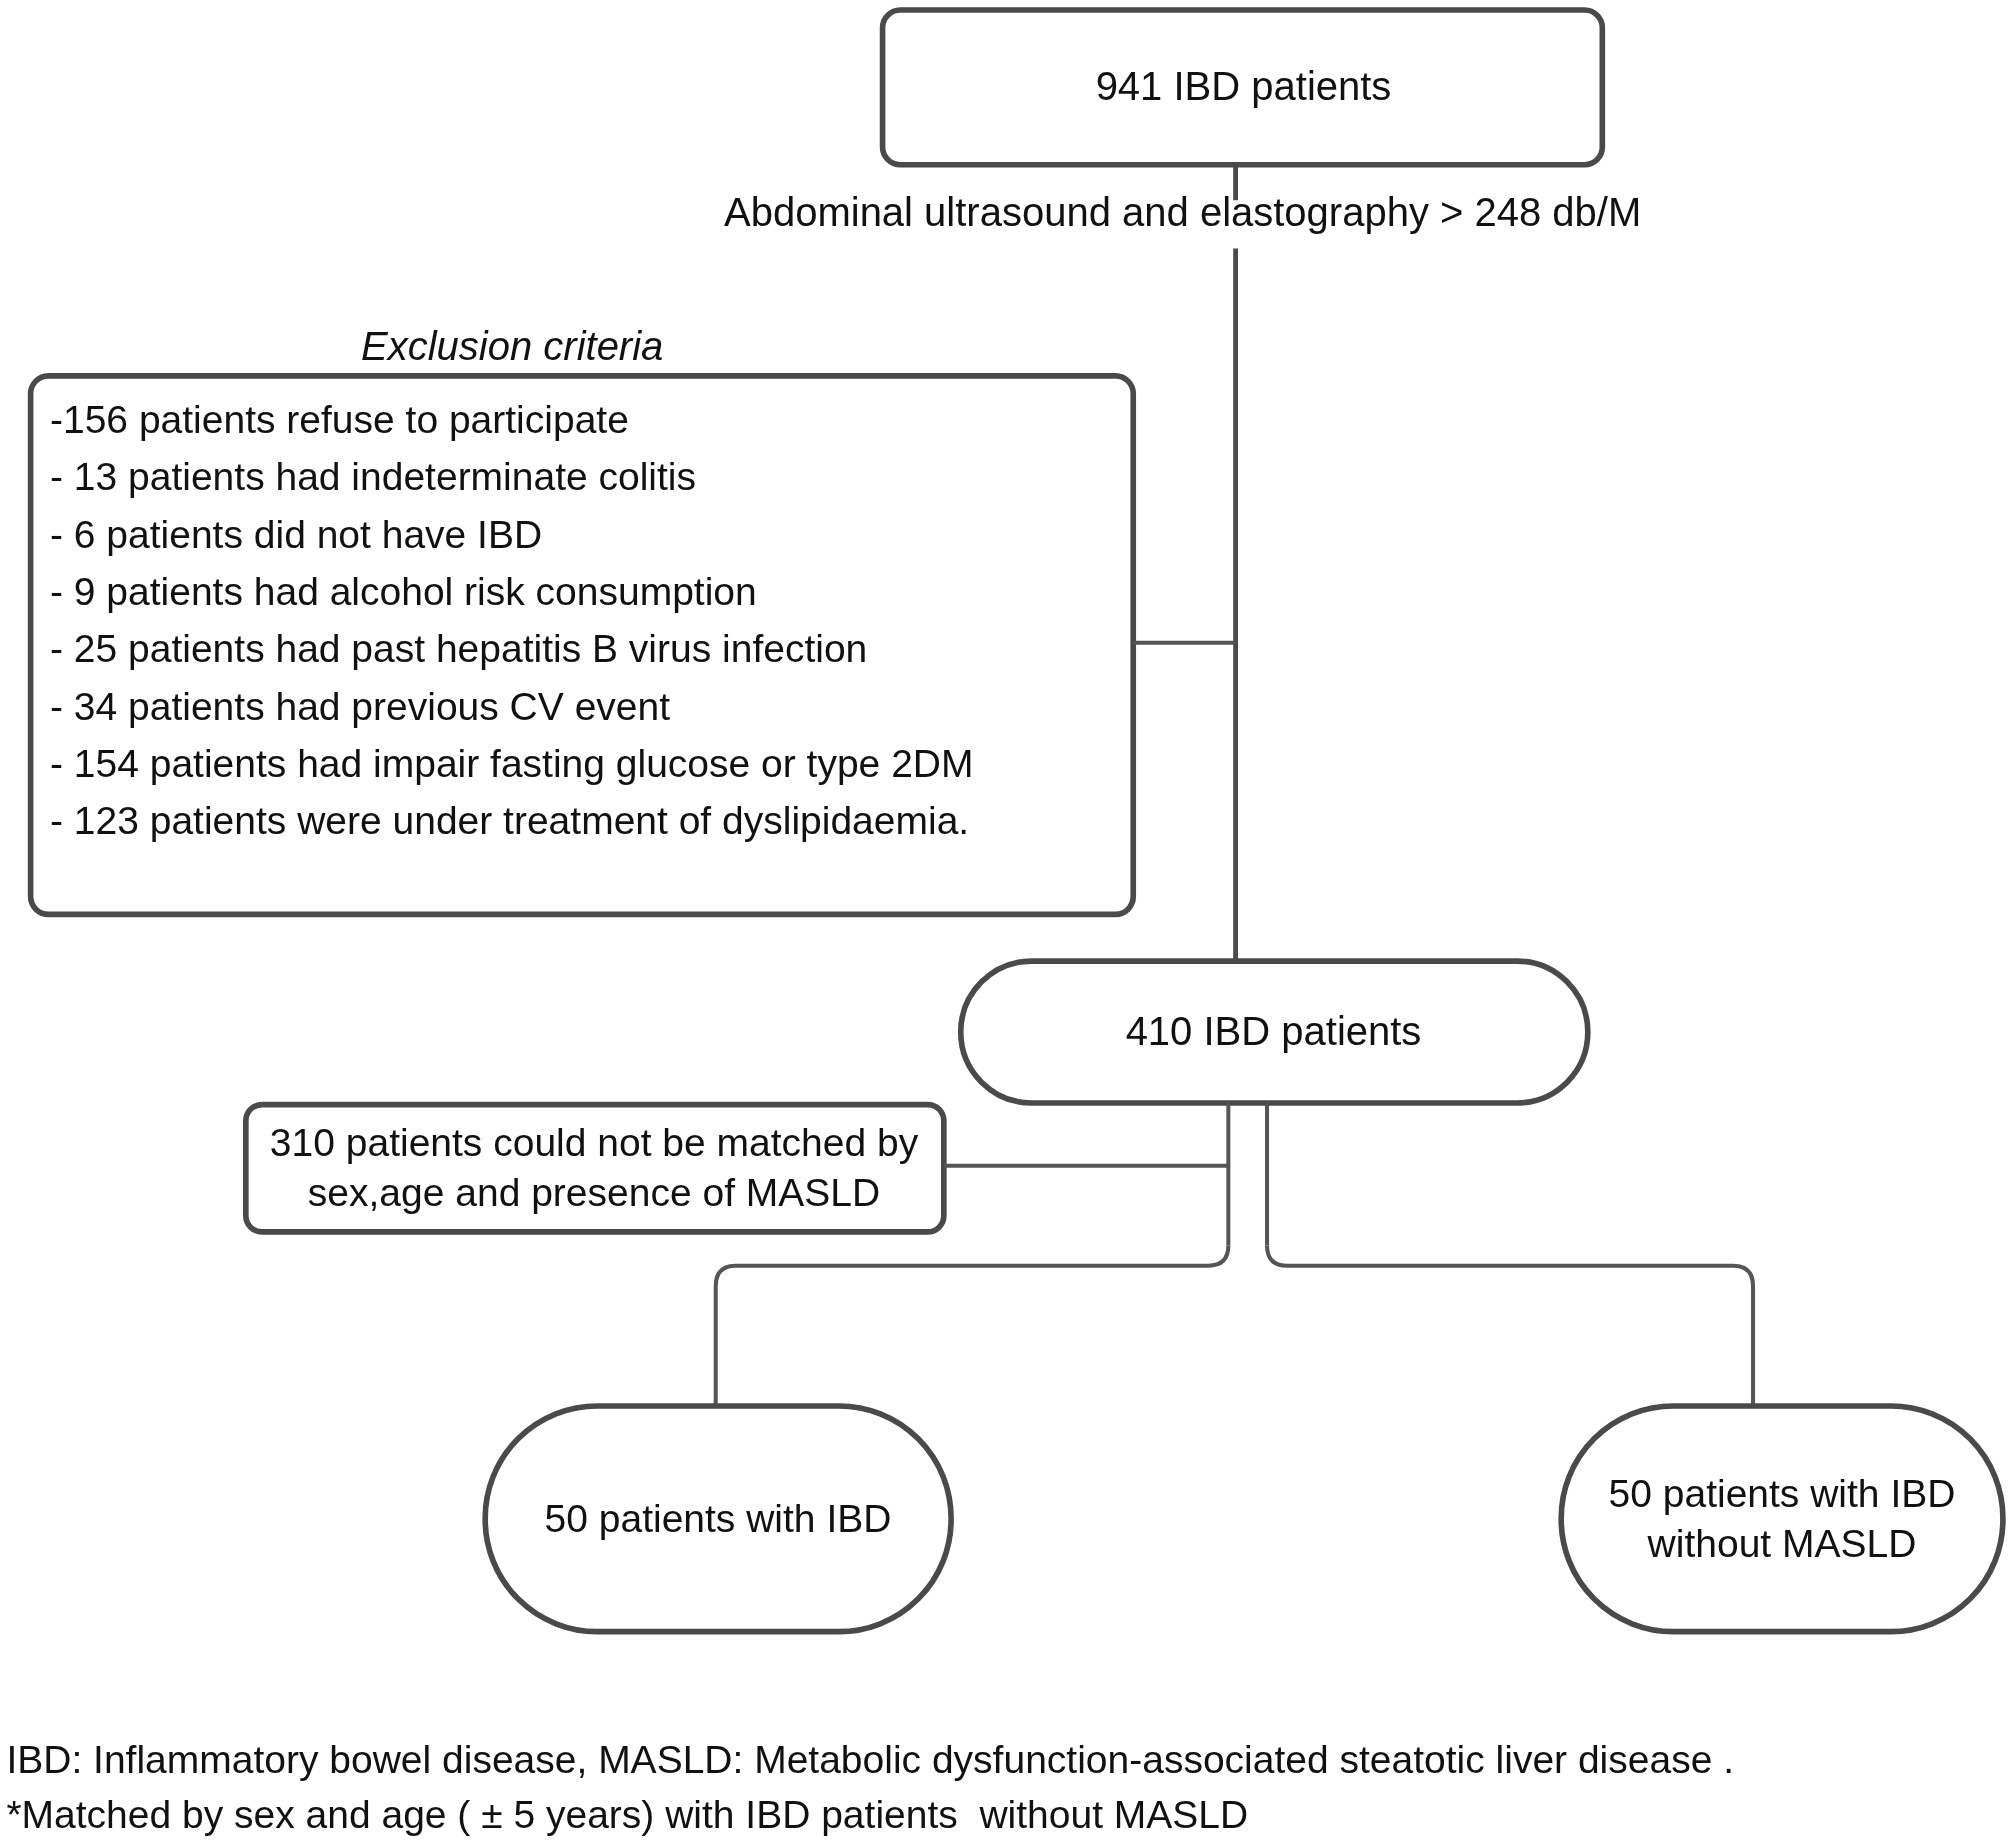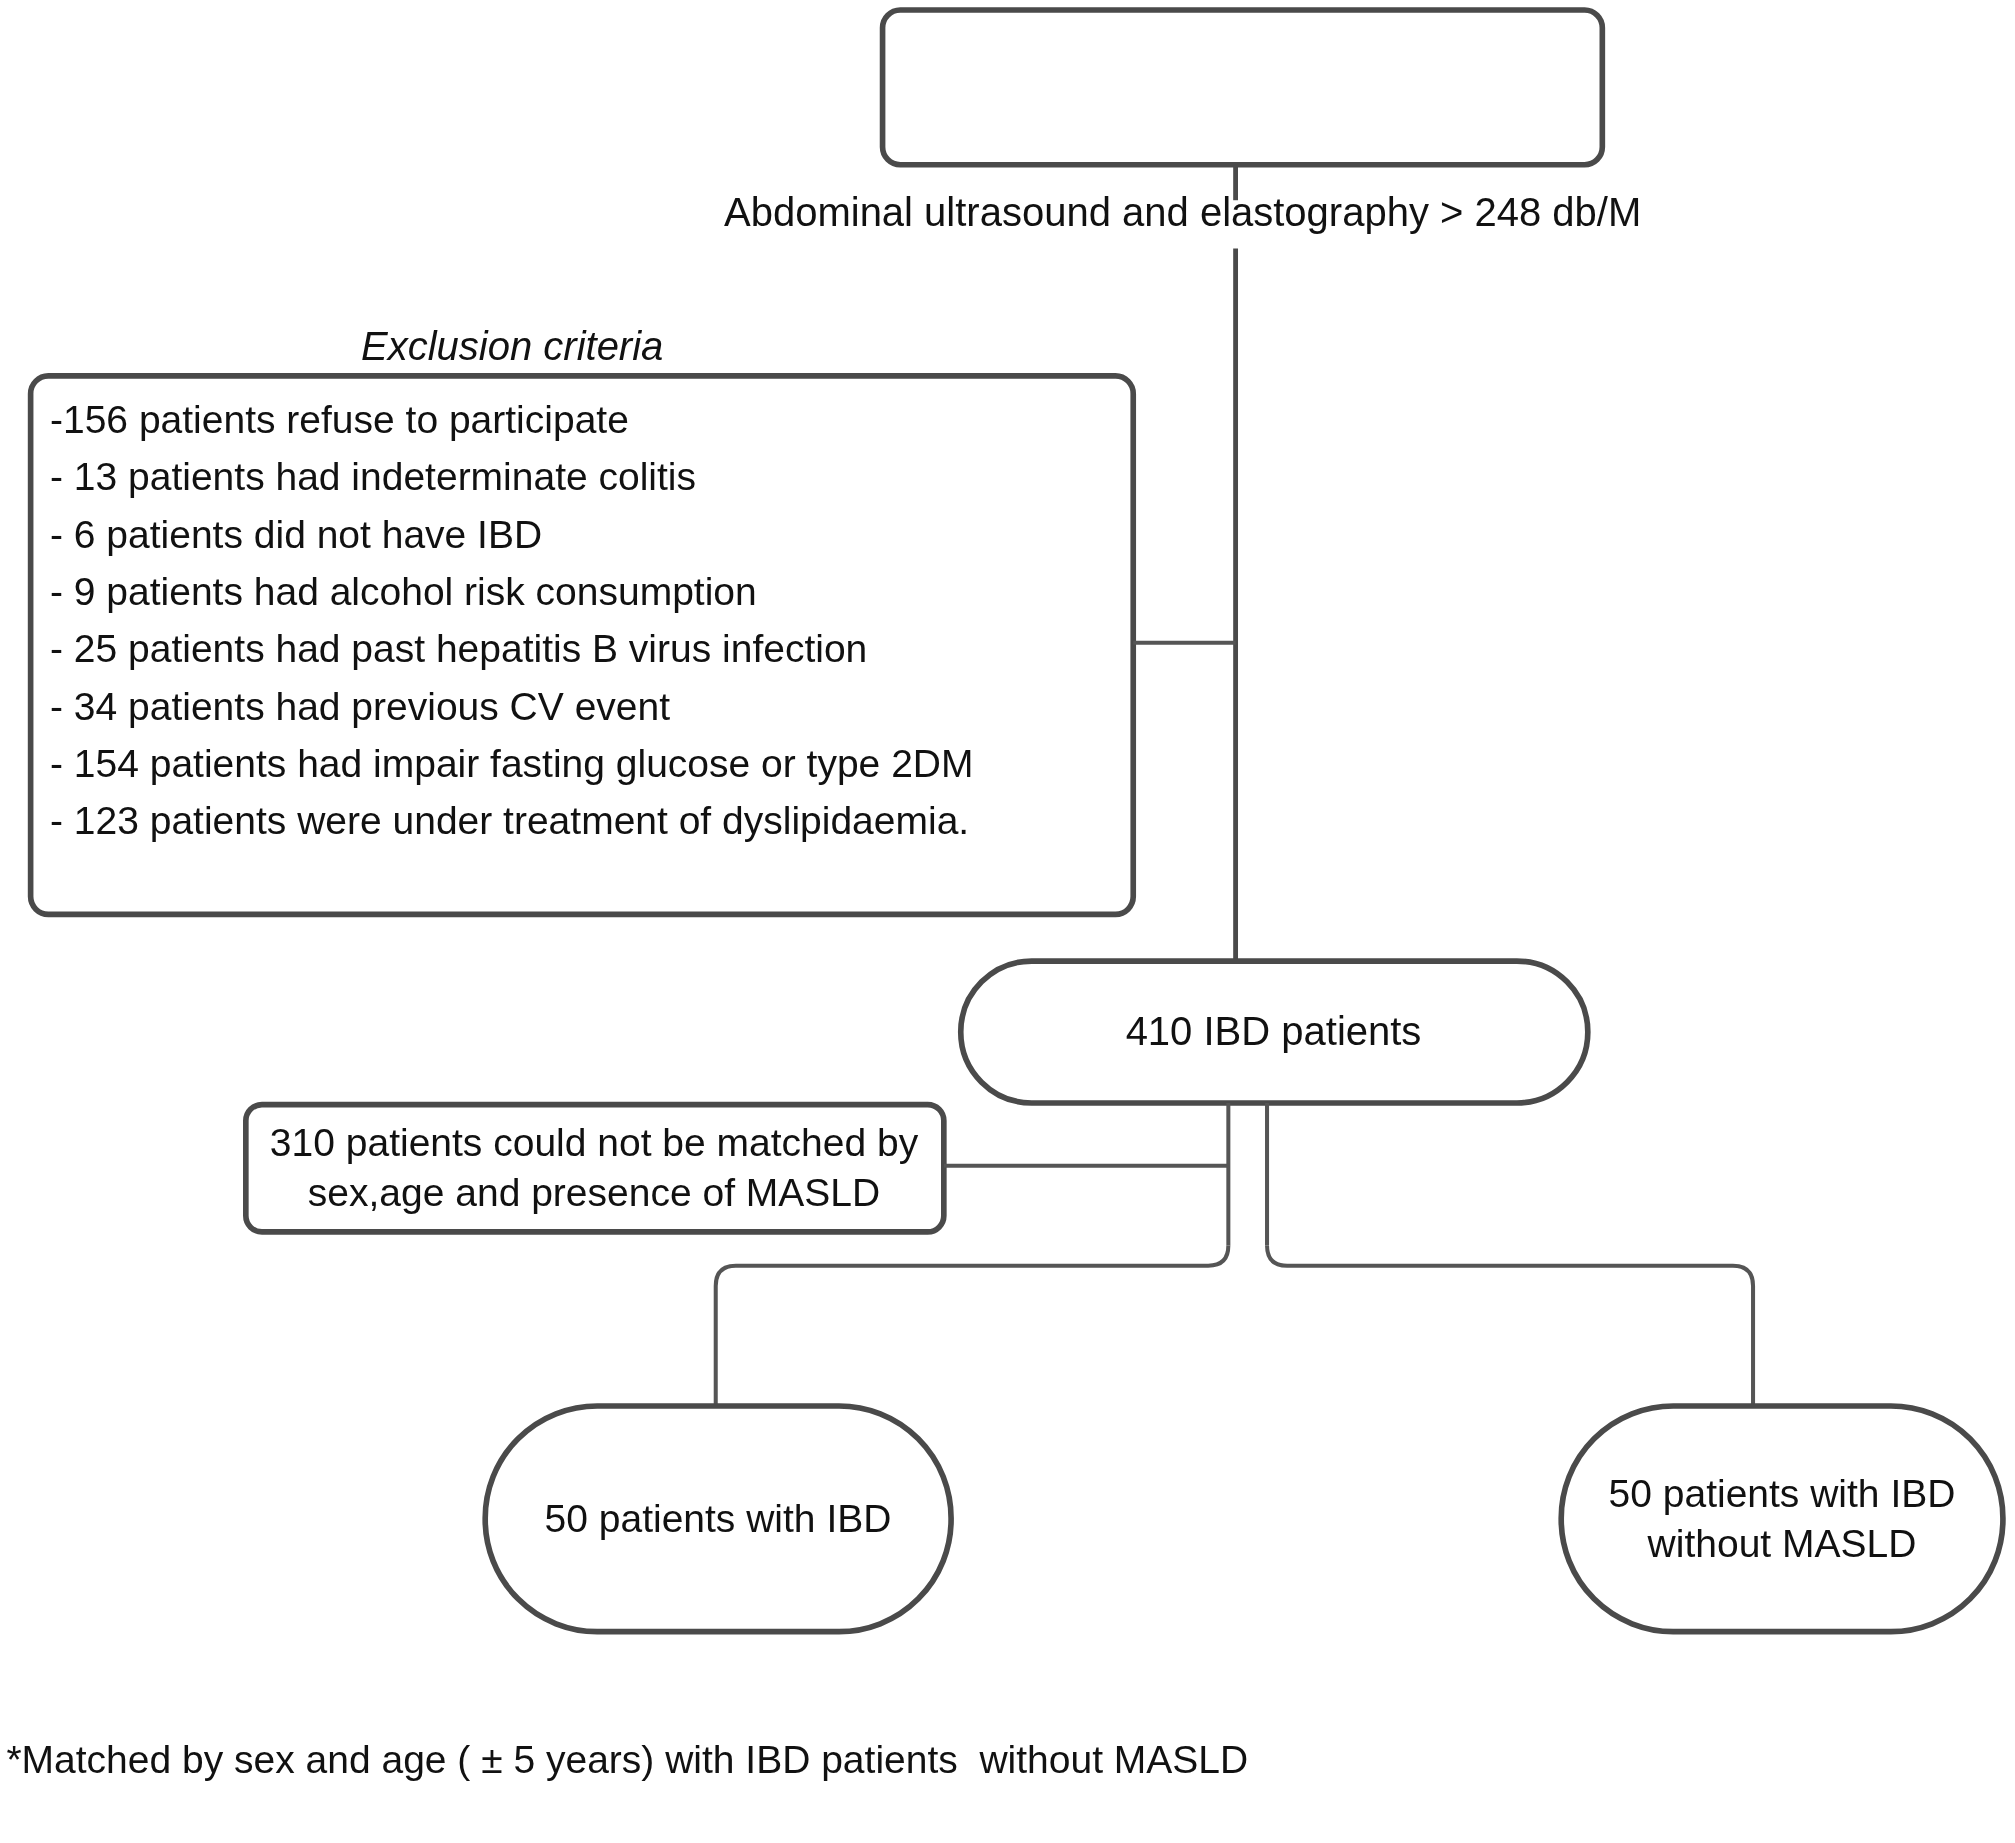--- a/index.html
+++ b/index.html
@@ -123,20 +123,21 @@
     <path class="connector-thin" d="M 1524 1545 Q 1524 1570 1499 1570 L 913 1570 Q 888 1570 888 1595 L 888 1745"></path>
 
     <path class="connector-thin" d="M 1572 1545 Q 1572 1570 1597 1570 L 2150 1570 Q 2175 1570 2175 1595 L 2175 1745"></path>
 
     <rect class="node-shape" x="602" y="1744" width="578" height="280" rx="139" ry="139"></rect>
 
     <rect class="node-shape" x="1937" y="1744" width="548" height="280" rx="139" ry="139"></rect>
 
   </svg>
 
+  <div class="node-label" id="top-node-label">941 IBD patients</div>
 
   <div class="txt" id="stem-label">Abdominal ultrasound and elastography &gt; 248 db/M</div>
 
   <div class="txt" id="exclusion-title">Exclusion criteria</div>
 
   <div id="exclusion-list">
     <div class="crit-line">-156 patients refuse to participate</div>
     <div class="crit-line">- 13 patients had indeterminate colitis</div>
     <div class="crit-line">- 6 patients did not have IBD</div>
     <div class="crit-line">- 9 patients had alcohol risk consumption</div>
@@ -162,17 +163,18 @@
   </div>
 
   <div class="node-label" id="term-right-label">
     <div>
       <div>50 patients with IBD</div>
       <div>without MASLD</div>
     </div>
   </div>
 
   <div id="footnotes">
+    <div class="foot-line">IBD: Inflammatory bowel disease, MASLD: Metabolic dysfunction-associated steatotic liver disease .</div>
     <div class="foot-line">*Matched by sex and age ( ± 5 years) with IBD patients  without MASLD</div>
   </div>
 
 </div>
 
 
 </body></html>

